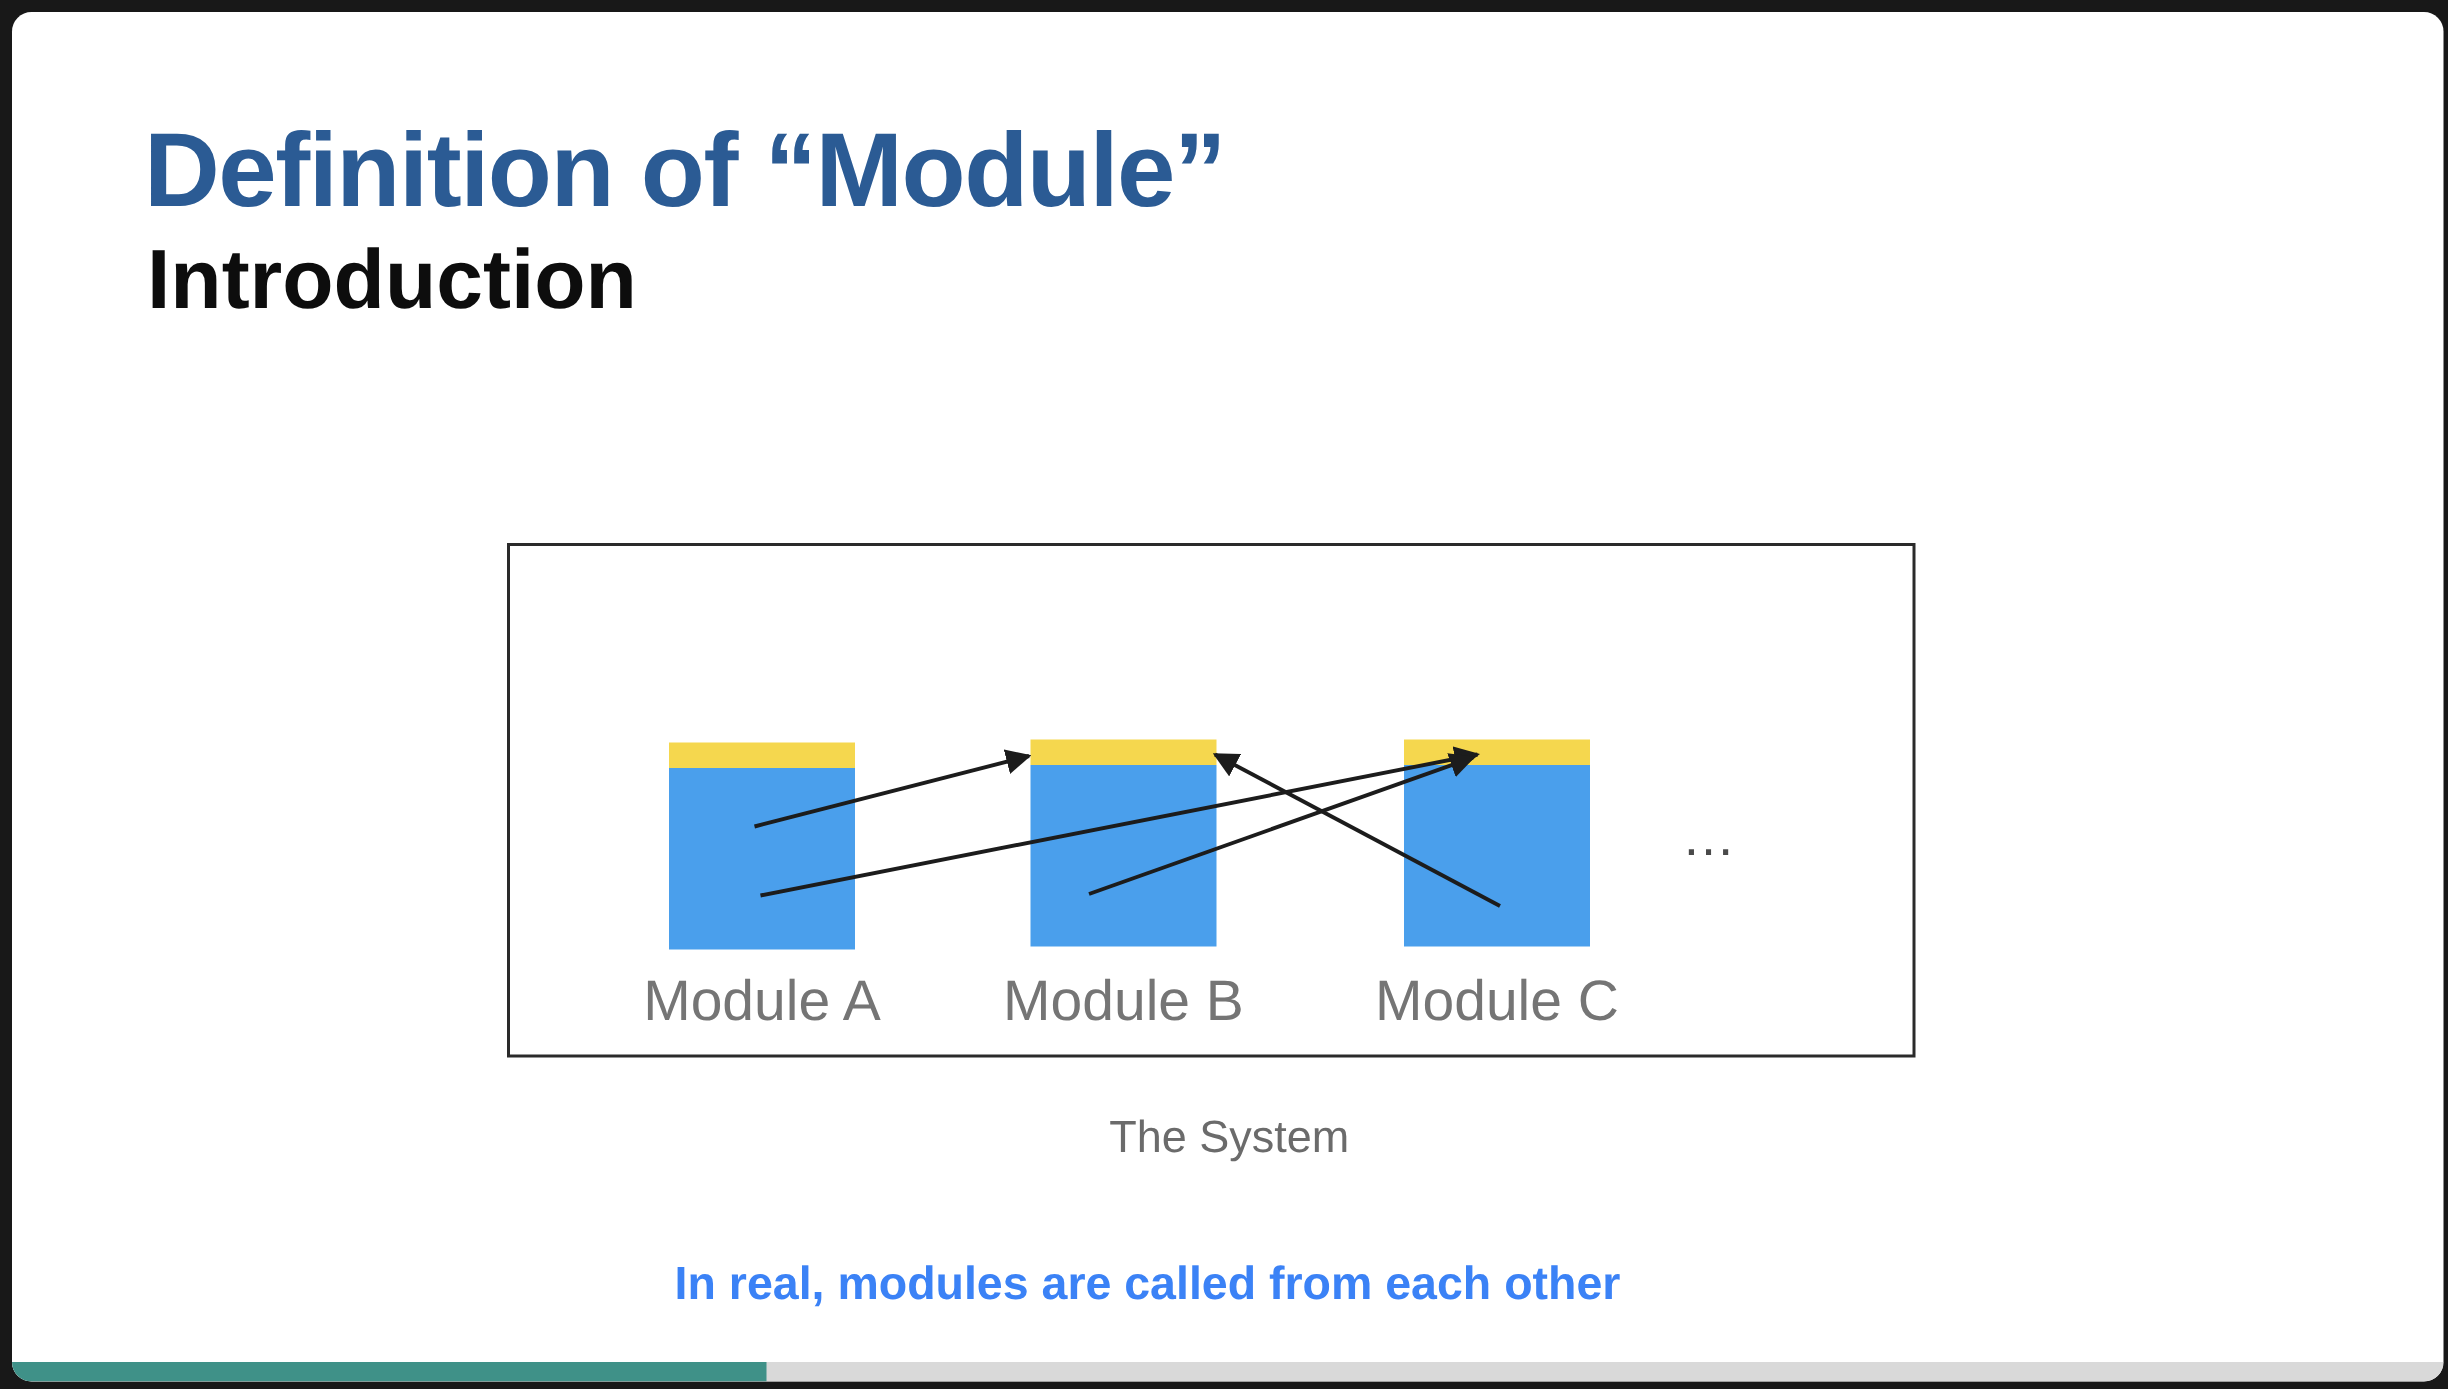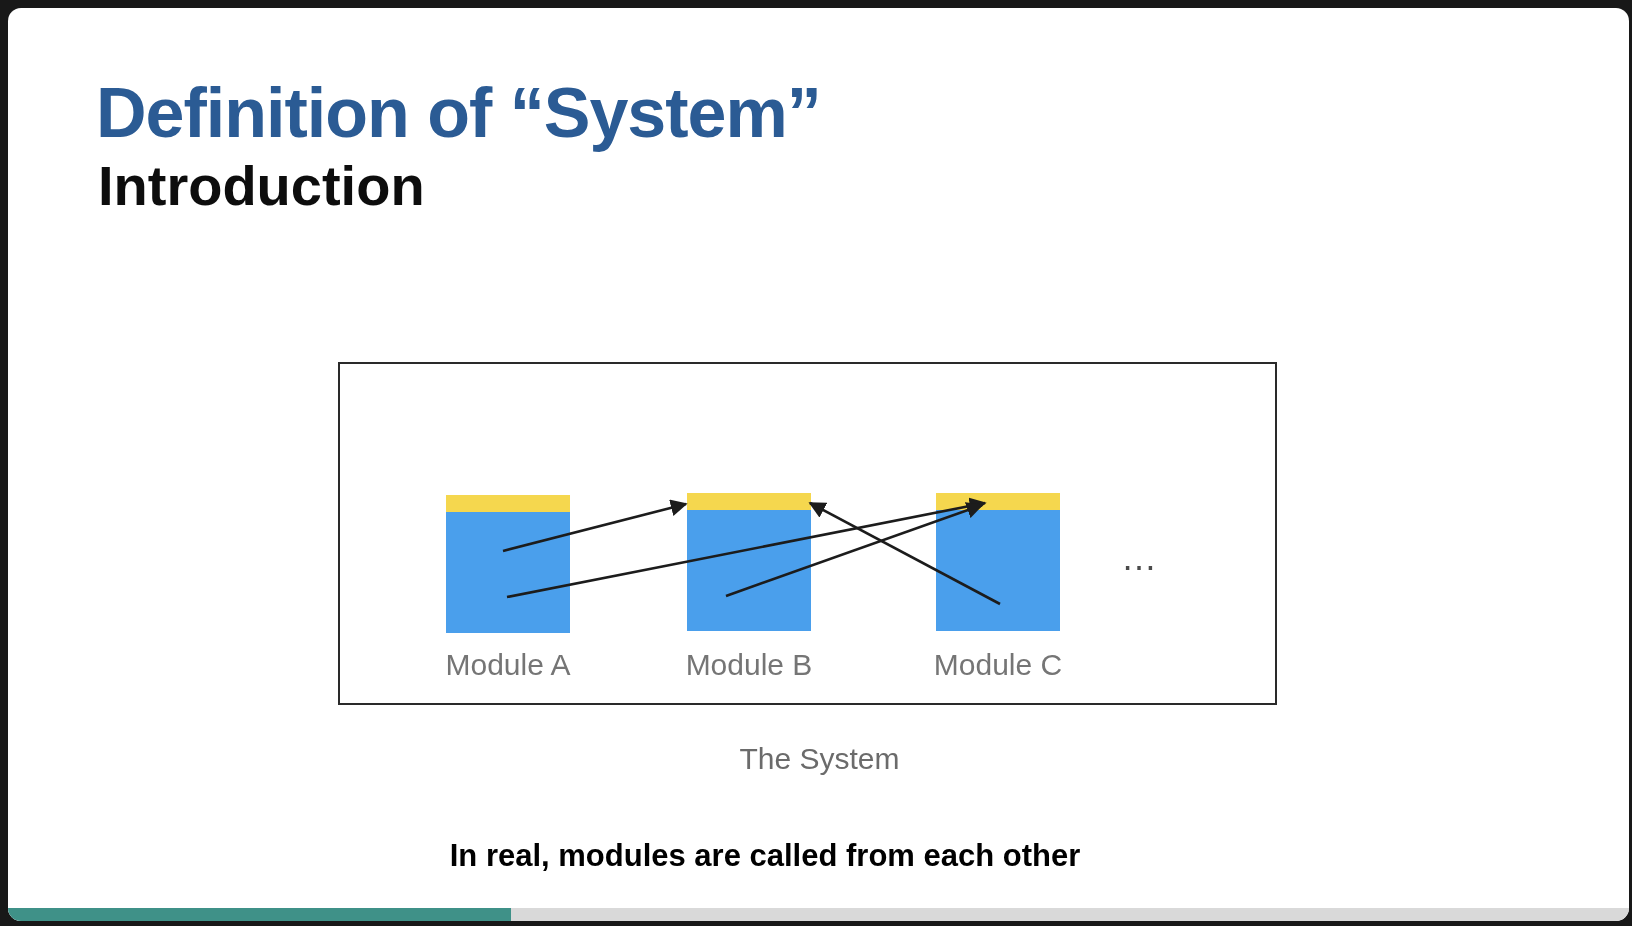--- a/index.html
+++ b/index.html
@@ -27,51 +27,51 @@
     border:2px solid #2a2a2a;background:#ffffff;box-sizing:border-box;
   }
   .module{position:absolute;width:124px;height:138px;}
   .module .mod-top{position:absolute;left:0;top:0;width:100%;height:17px;background:#f5d74e;}
   .module .mod-body{position:absolute;left:0;top:17px;width:100%;height:121px;background:#4a9fec;}
   .module-a{left:438px;top:487px;}
   .module-b{left:679px;top:485px;}
   .module-c{left:928px;top:485px;}
   .module-label{
     position:absolute;top:640px;width:240px;text-align:center;
-    font-size:30px;color:#757575;line-height:1.1;white-space:nowrap;
+    font-size:38px;color:#757575;line-height:1.1;white-space:nowrap;
   }
   .label-a{left:380px;}
   .label-b{left:621px;}
   .label-c{left:870px;}
   .ellipsis{
     position:absolute;left:1113px;top:532px;
     font-size:36px;color:#4a4a4a;line-height:1;letter-spacing:2px;
   }
   .arrows-svg{position:absolute;left:0;top:0;width:1621px;height:913px;pointer-events:none;}
   .system-label{
     position:absolute;left:342px;top:734px;width:939px;text-align:center;
     font-size:30px;color:#6b6b6b;line-height:1.1;
   }
   .caption{
     position:absolute;left:0;top:831px;width:1514px;text-align:center;
-    font-size:31px;font-weight:bold;color:#000000;line-height:1.1;
+    font-size:31px;font-weight:bold;color:#3b82f6;line-height:1.1;
   }
   .progress-track{
     position:absolute;left:0;bottom:0;width:100%;height:13px;background:#d9d9d9;
   }
   .progress-fill{
     position:absolute;left:0;top:0;height:100%;width:500px;background:#3f9188;
   }
 </style>
 </head>
 <body>
 
 <div class="slide">
 
-  <div class="title">Definition of “System”</div>
+  <div class="title">Definition of “Module”</div>
   <div class="subtitle">Introduction</div>
 
   <div class="diagram-box"></div>
 
   <div class="module module-a">
     <div class="mod-top"></div>
     <div class="mod-body"></div>
   </div>
   <div class="module module-b">
     <div class="mod-top"></div>

